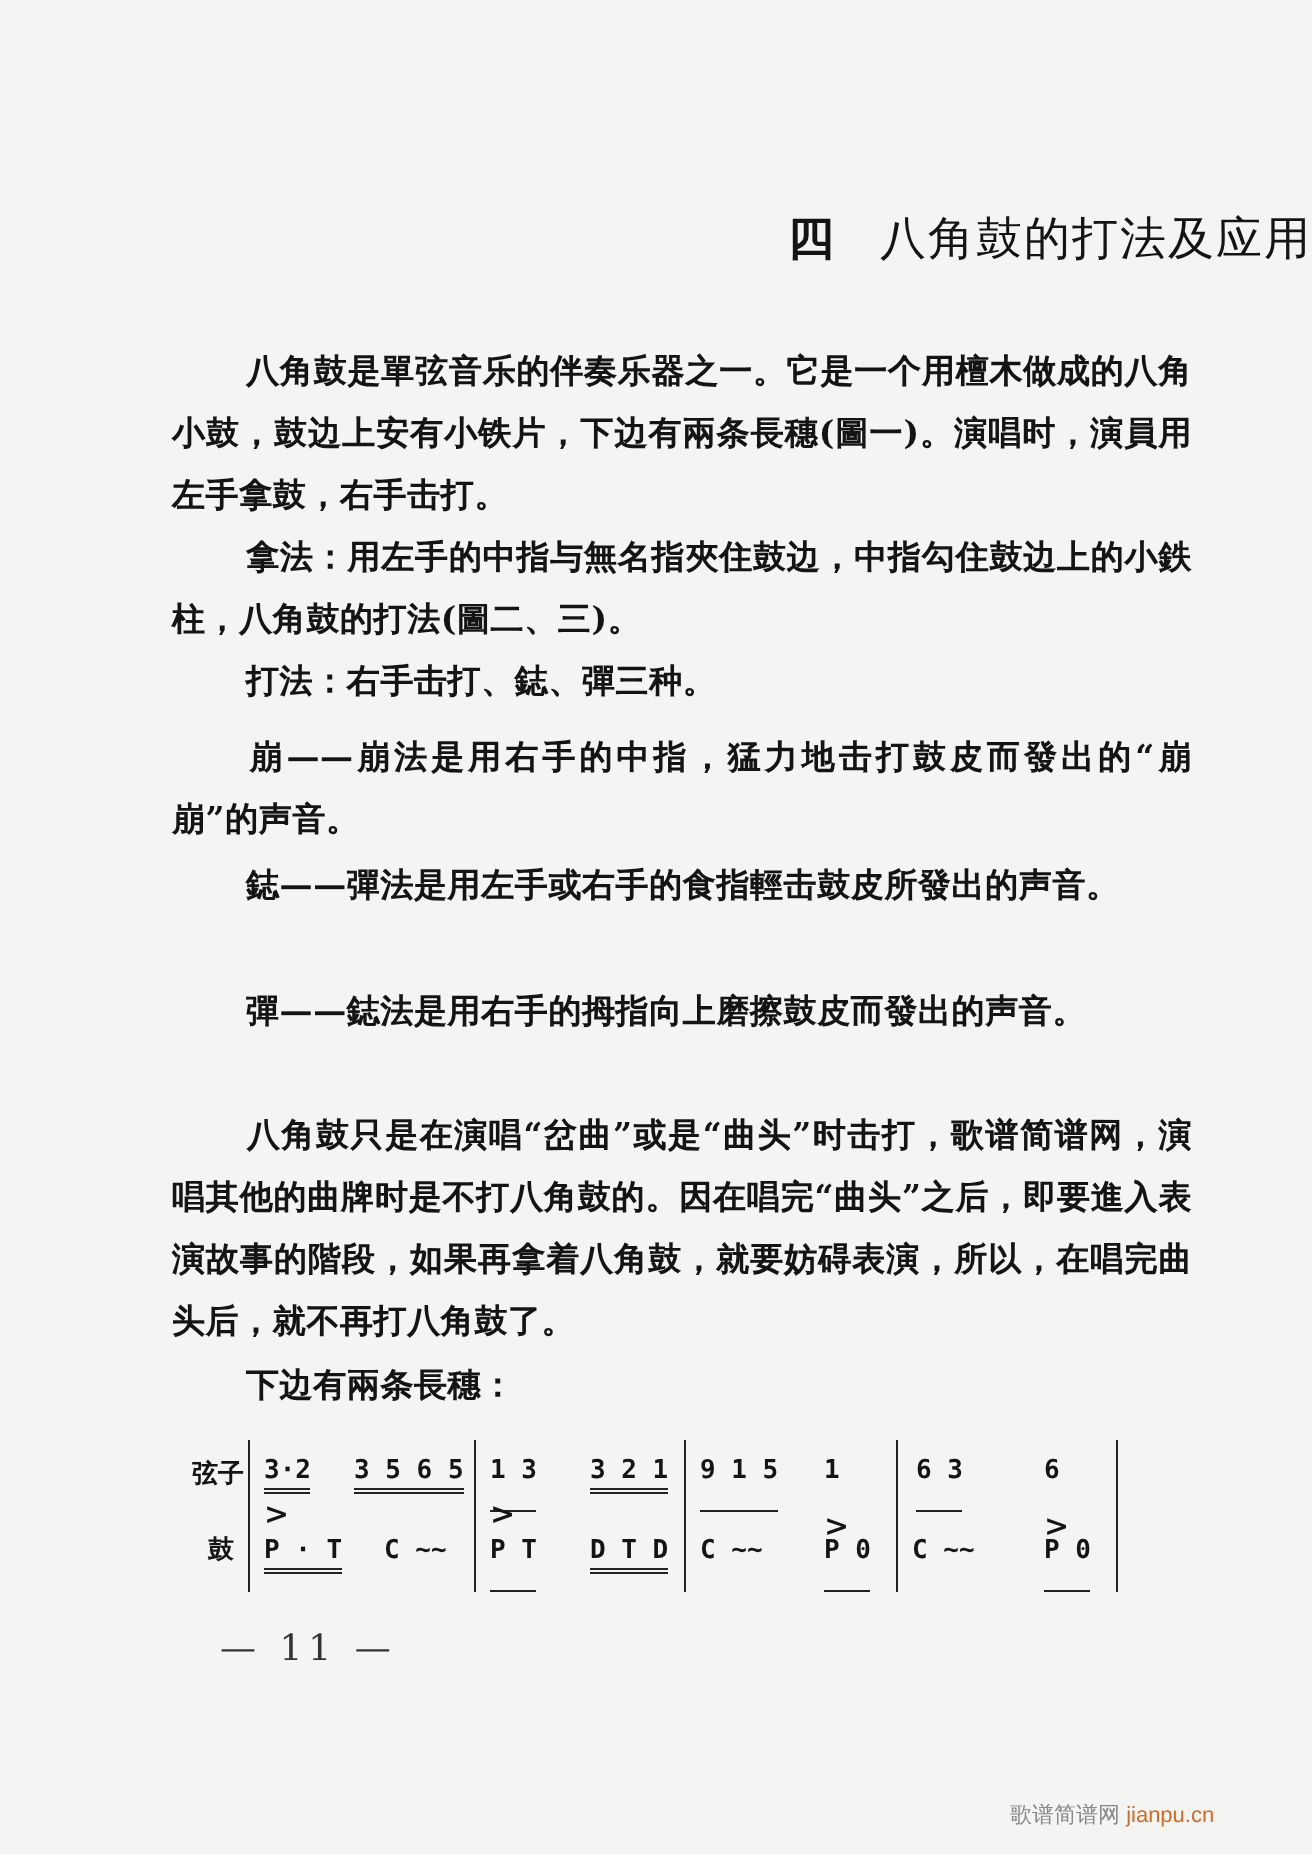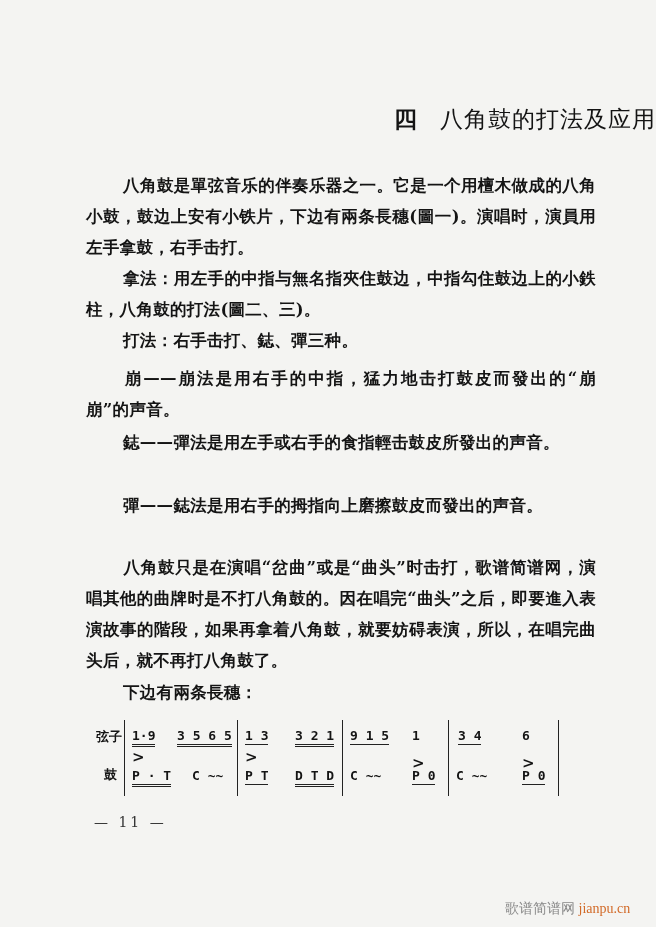--- a/index.html
+++ b/index.html
@@ -18,25 +18,25 @@
     position: absolute; left: 86px; width: 510px;
     font-size: 16.5px; line-height: 31px; font-weight: bold;
     text-align: justify; letter-spacing: 0.3px;
   }
   .para .indent { display: inline-block; width: 37px; }
   
   .notation { position: absolute; left: 80px; top: 718px; width: 560px; height: 80px; }
   .row-label { position: absolute; left: 0; font-size: 13px; font-weight: bold; margin-left: 16px; }
   .barline { position: absolute; top: 2px; height: 76px; border-left: 1.5px solid #222; }
   .cell { position: absolute; font-family: "DejaVu Sans Mono", "Liberation Mono", monospace; font-size: 13px; font-weight: bold; white-space: nowrap; }
-  .ul { border-bottom: 1.5px solid #222; padding-bottom: 1px; }
+  .ul { border-bottom: 1.5px solid #222; padding-bottom: 12px; }
   .ul2 { border-bottom: 3px double #222; padding-bottom: 1px; }
   .accent { position: absolute; font-size: 15px; font-weight: bold; }
-  .page-num { position: absolute; left: 94px; top: 814px; font-size: 14px; color: #333; letter-spacing: 3px; }
-  .watermark { position: absolute; left: 505px; top: 900px; font-size: 14px; color: #888; font-family: Liberation Serif, serif; }
+  .page-num { position: absolute; left: 110px; top: 814px; font-size: 18px; color: #333; letter-spacing: 3px; }
+  .watermark { position: absolute; left: 505px; top: 900px; font-size: 11px; color: #888; font-family: Liberation Sans, sans-serif; }
   .watermark .latin { color: #d26a28; }
 </style>
 </head>
 <body>
 
 <div class="page-title">
   <span class="num">四</span><span>八角鼓的打法及应用</span>
 </div>
 
 <div class="para" style="top:170px"><span class="indent"></span><span>八角鼓是單弦音乐的伴奏乐器之一。它是一个用檀木做成的八角小鼓，鼓边上安有小铁片，下边有兩条長穗(圖一)。演唱时，演員用左手拿鼓，右手击打。</span></div>
@@ -51,27 +51,27 @@
 <div class="notation">
   <div class="row-label" style="top:10px">弦子</div>
   <div class="row-label" style="top:48px; left:8px">鼓</div>
 
   <div class="barline" style="left:44px"></div>
   <div class="barline" style="left:157px"></div>
   <div class="barline" style="left:262px"></div>
   <div class="barline" style="left:368px"></div>
   <div class="barline" style="left:478px"></div>
 
-  <span class="cell ul2" style="left:52px; top:10px">1·9</span>
+  <span class="cell ul2" style="left:52px; top:10px">3·2</span>
   <span class="cell ul2" style="left:97px; top:10px">3 5 6 5</span>
   <span class="cell ul" style="left:165px; top:10px">1 3</span>
   <span class="cell ul2" style="left:215px; top:10px">3 2 1</span>
   <span class="cell ul" style="left:270px; top:10px">9 1 5</span>
   <span class="cell" style="left:332px; top:10px">1</span>
-  <span class="cell ul" style="left:378px; top:10px">3 4</span>
+  <span class="cell ul" style="left:378px; top:10px">6 3</span>
   <span class="cell" style="left:442px; top:10px">6</span>
 
   <span class="accent" style="left:52px; top:30px">&gt;</span>
   <span class="accent" style="left:165px; top:30px">&gt;</span>
   <span class="accent" style="left:332px; top:36px">&gt;</span>
   <span class="accent" style="left:442px; top:36px">&gt;</span>
 
   <span class="cell ul2" style="left:52px; top:50px">P · T</span>
   <span class="cell" style="left:112px; top:50px">C ~~</span>
   <span class="cell ul" style="left:165px; top:50px">P T</span>

